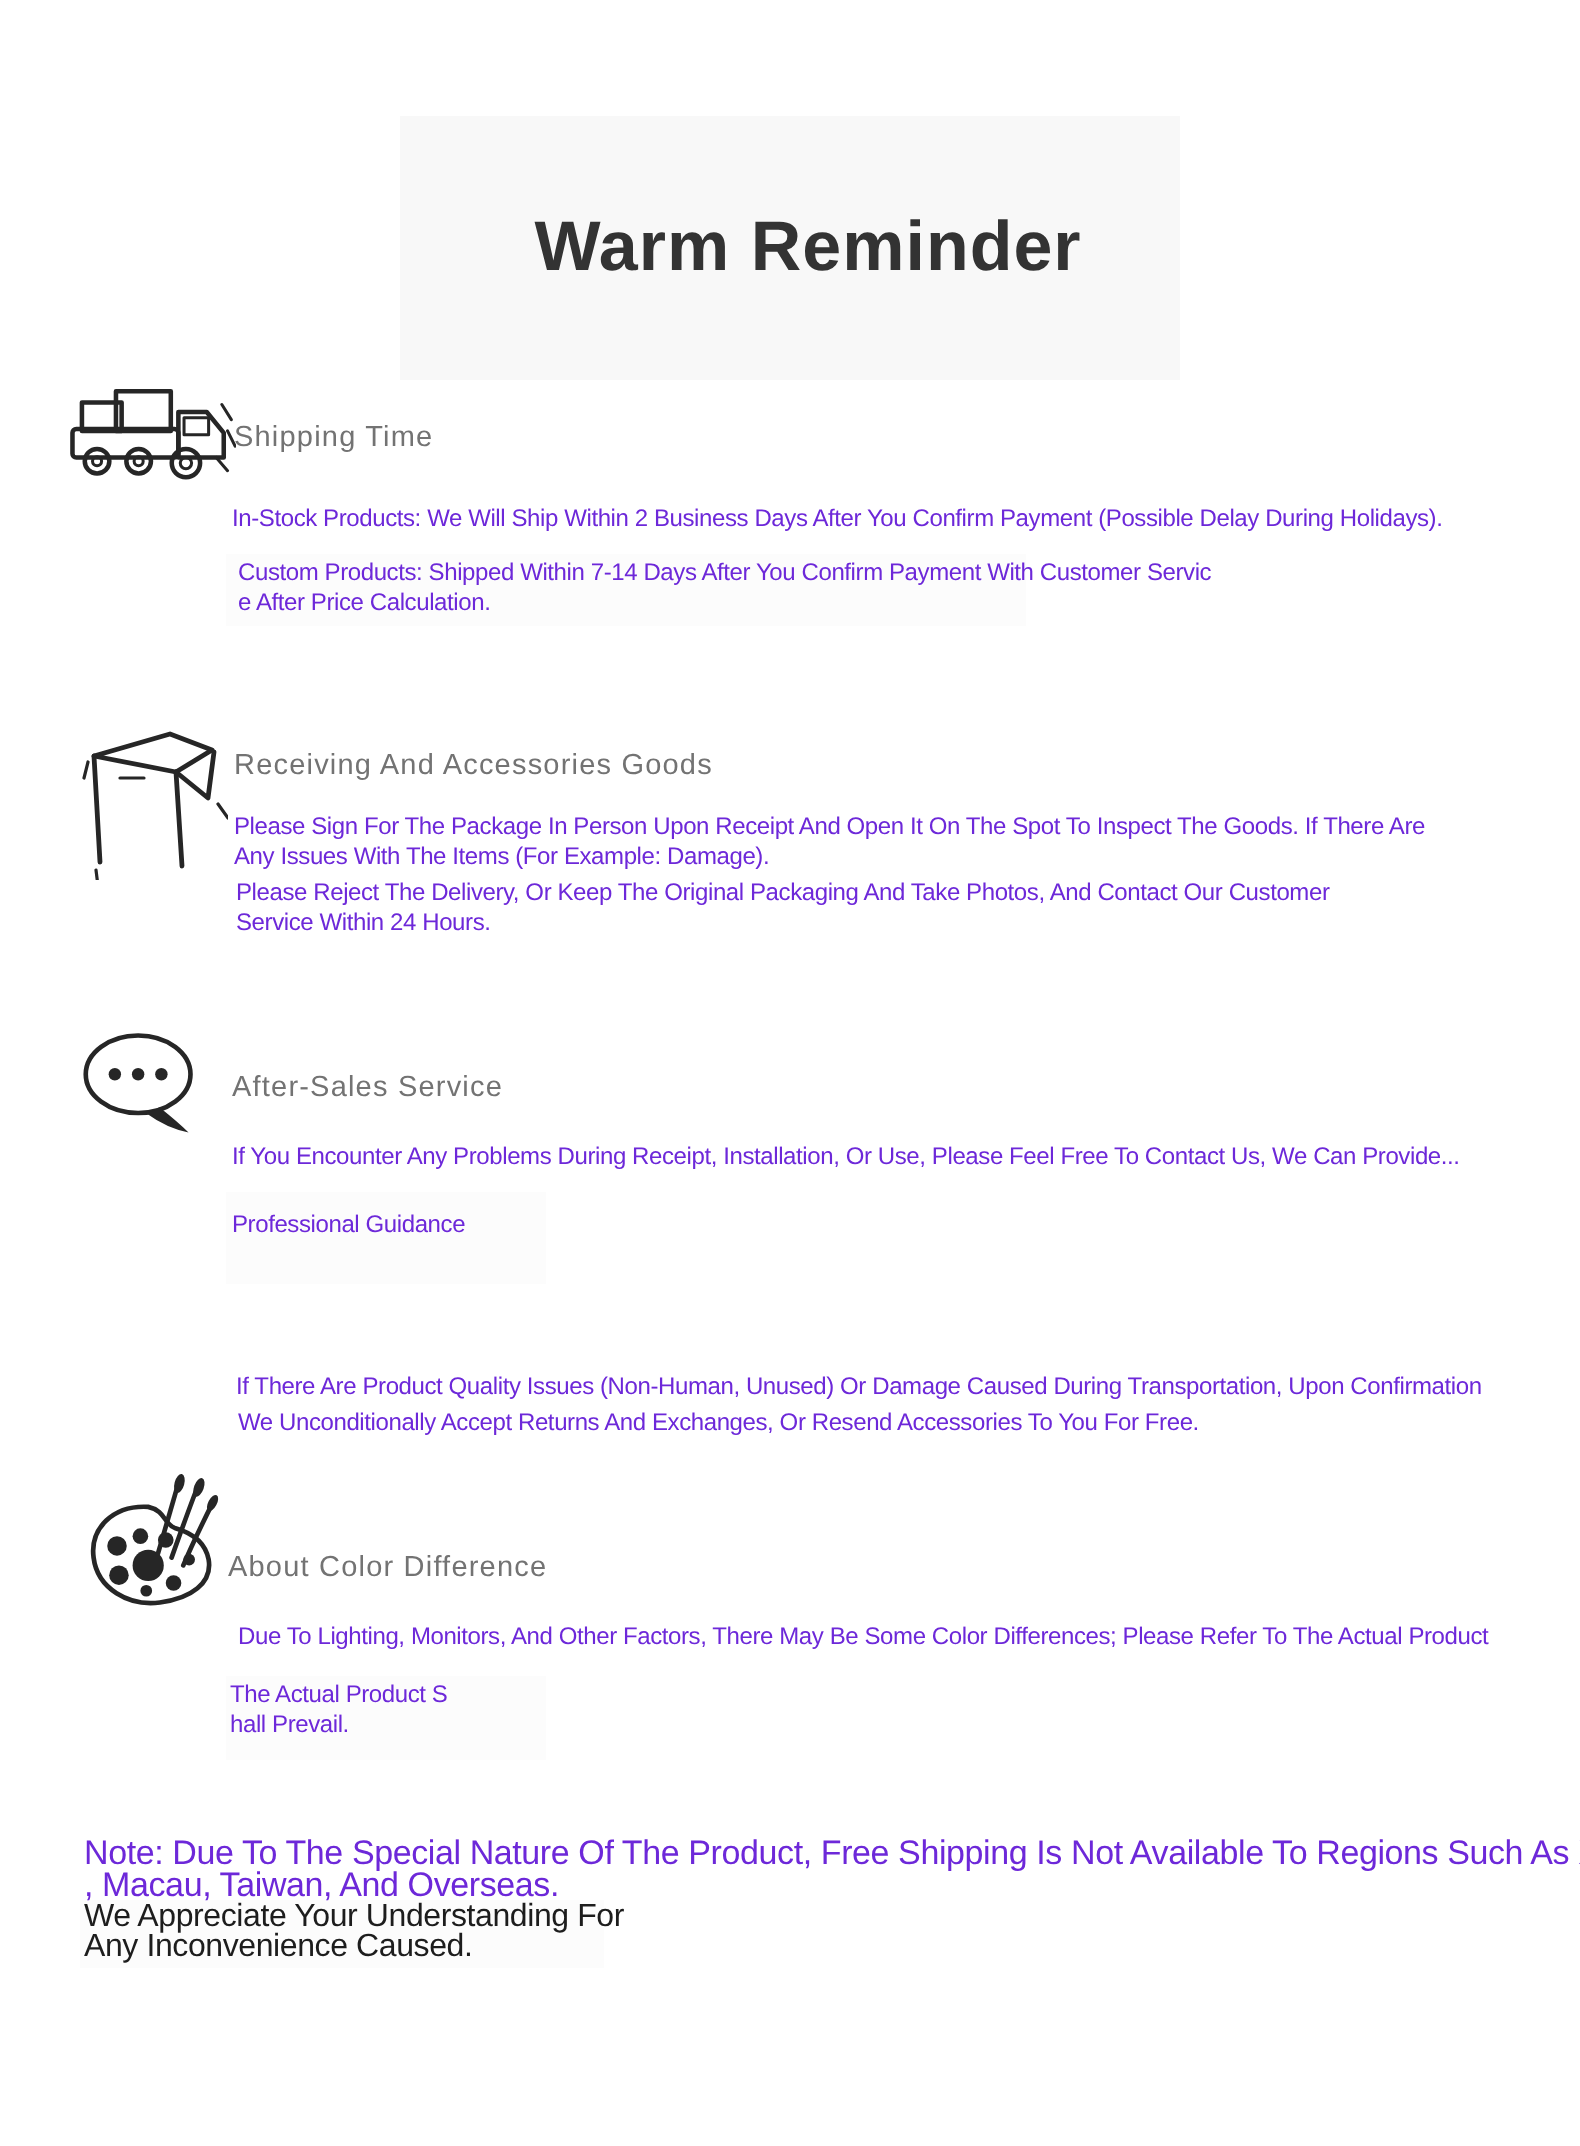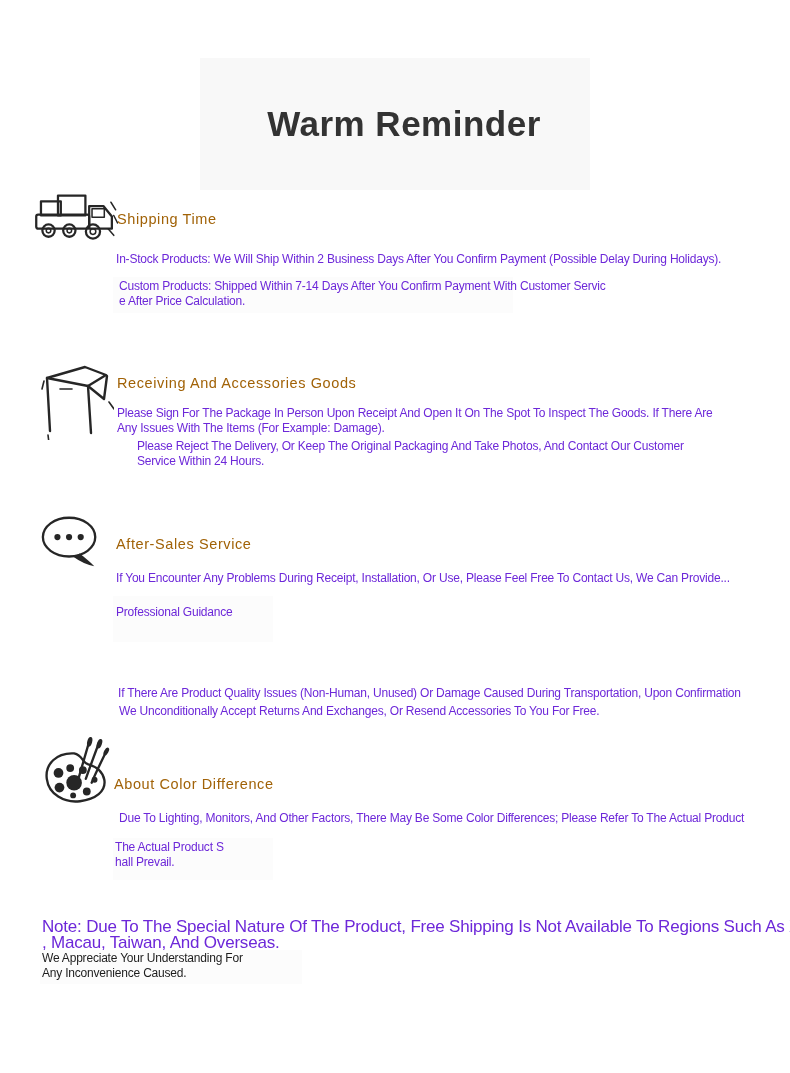--- a/index.html
+++ b/index.html
@@ -11,58 +11,58 @@
   .patch{position:absolute;background:#f8f8f8;}
   .patch.faint{background:#fcfcfc;}
   .page-title{
     position:absolute;left:9px;top:104px;width:790px;
     text-align:center;font-size:35px;font-weight:bold;
     color:#333333;letter-spacing:0.5px;white-space:pre;
   }
   .icon{position:absolute;}
   .icon svg{display:block;}
   .sec-heading{
-    position:absolute;font-size:14.5px;color:#a16207;
+    position:absolute;font-size:14.5px;color:#737373;
     letter-spacing:0.6px;white-space:pre;
   }
   .para{
     position:absolute;font-size:12px;color:#6d28d9;
     letter-spacing:-0.2px;line-height:14.6px;white-space:pre;
   }
   
   #icon-truck{left:32px;top:189px;}
   #s1-h{left:117px;top:211px;}
   #s1-p0{left:116px;top:252px;}
   #s1-p1{left:119px;top:279px;}
   
   #icon-box{left:36px;top:355px;}
   #s2-h{left:117px;top:375px;}
   #s2-p0{left:117px;top:406px;}
-  #s2-p1{left:118px;top:439px;margin-left:19px;}
+  #s2-p1{left:118px;top:439px;}
   
   #icon-bubble{left:39px;top:512px;}
   #s3-h{left:116px;top:536px;}
   #s3-p0{left:116px;top:571px;}
   #s3-p1{left:116px;top:605px;}
   #s3-p2{left:118px;top:686px;}
   #s3-p3{left:119px;top:684px;margin-top:20px;}
   
   #icon-palette{left:39px;top:735px;}
   #s4-h{left:114px;top:776px;}
   #s4-p0{left:119px;top:811px;}
   #s4-p1{left:115px;top:840px;}
   
   #note-red{
     position:absolute;left:42px;top:919px;
     font-size:17px;color:#6d28d9;letter-spacing:-0.2px;
     line-height:15.5px;white-space:pre;
   }
   #note-thanks{
     position:absolute;left:42px;top:951px;
-    font-size:12px;color:#1d1d1d;letter-spacing:-0.2px;
+    font-size:16px;color:#1d1d1d;letter-spacing:-0.2px;
     line-height:15.2px;white-space:pre;
   }
   .stroke{fill:none;stroke:#262626;stroke-width:2.4;stroke-linecap:round;stroke-linejoin:round;}
   .thin{fill:none;stroke:#262626;stroke-width:1.6;stroke-linecap:round;stroke-linejoin:round;}
   .filldark{fill:#262626;stroke:none;}
 </style>
 </head>
 <body>
 
 <div class="patch" style="left:200px;top:58px;width:390px;height:132px;"></div>

